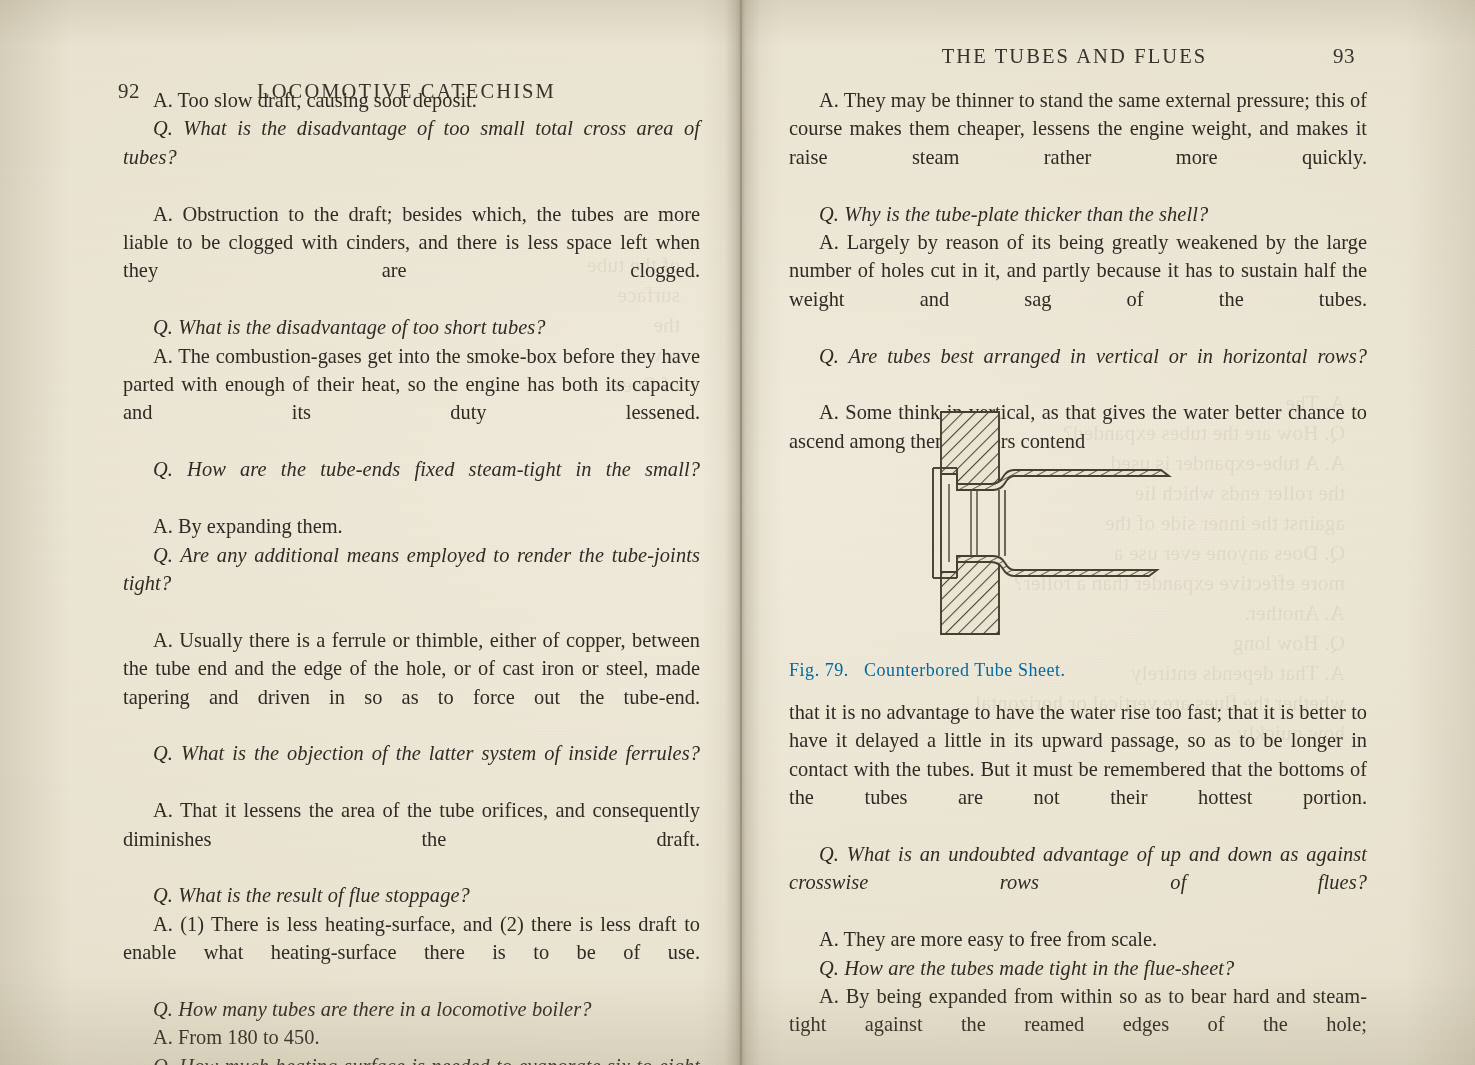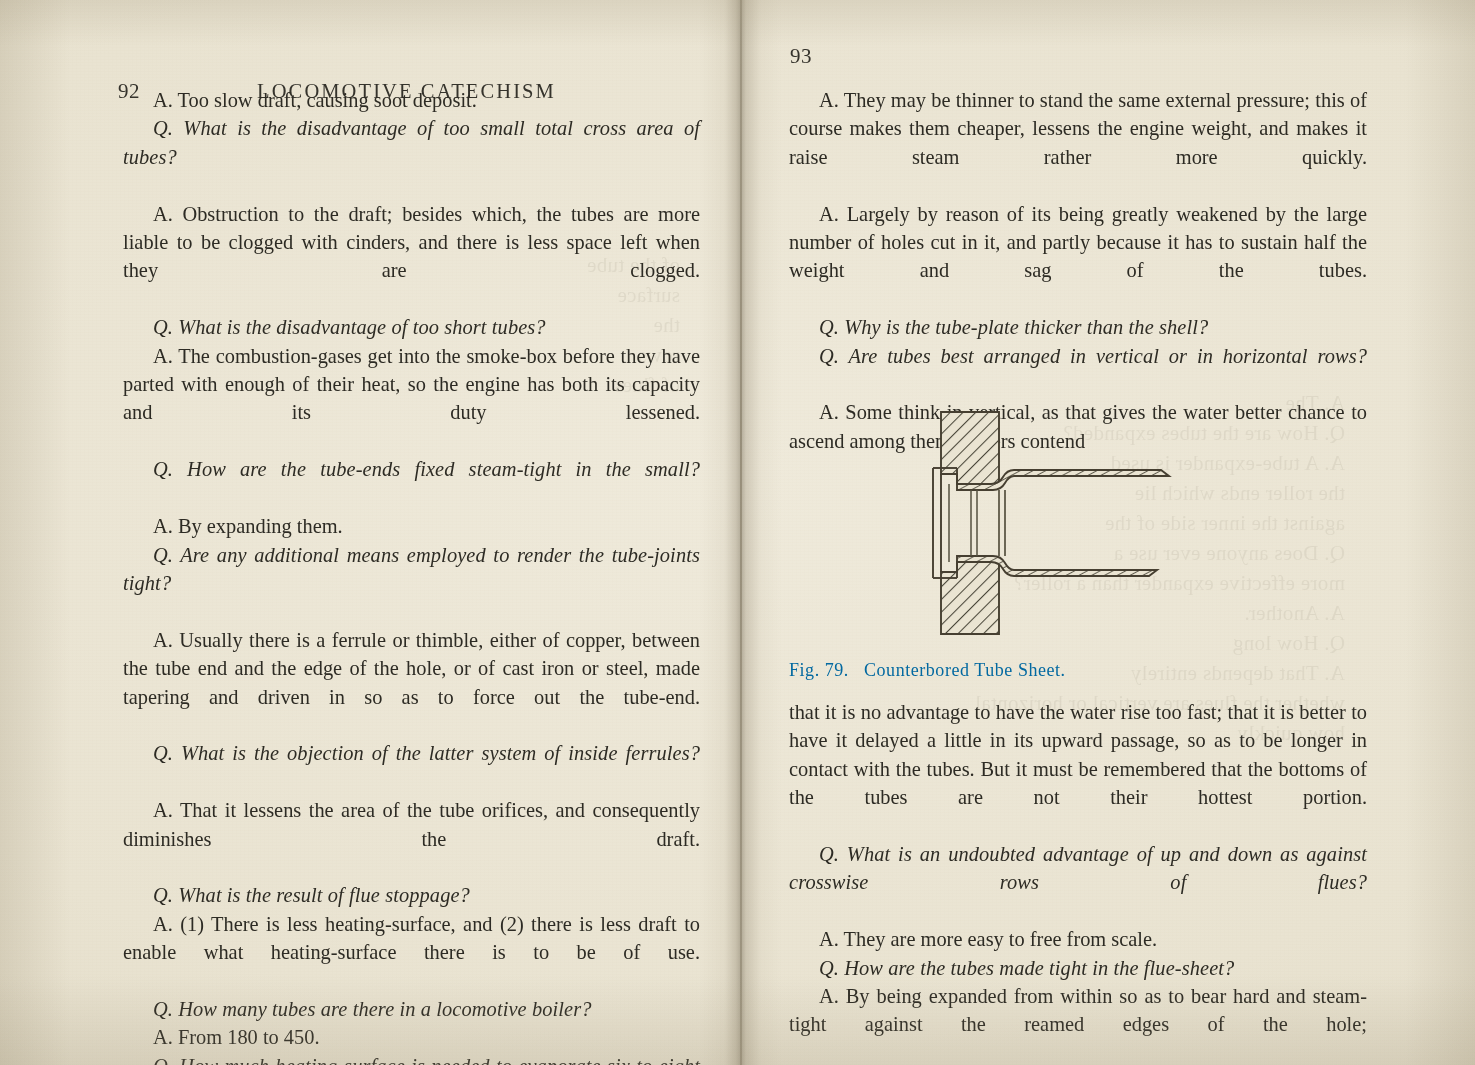--- a/index.html
+++ b/index.html
@@ -220,28 +220,29 @@
       <p class="para a">A. (1) There is less heating-surface, and (2) there is less draft to enable what heating-surface there is to be of use.</p>
       <p class="para q lastflush">Q. How many tubes are there in a locomotive boiler?</p>
       <p class="para a lastflush">A. From 180 to 450.</p>
       <p class="para q">Q. How much heating-surface is needed to evaporate six to eight tons of water per hour with the consumption of one ton of coal per hour?</p>
 
     </div>
   </div>
 
   <div class="page-half page-right">
     <div class="running-head head-right" style="left:50px;width:565px;">
+      <span class="head-title">THE TUBES AND FLUES</span>
       <span class="folio">93</span>
     </div>
   </div>
 
   <div class="col col-right">
     <p class="para a">A. They may be thinner to stand the same external pressure; this of course makes them cheaper, lessens the engine weight, and makes it raise steam rather more quickly.</p>
+    <p class="para q lastflush">Q. Why is the tube-plate thicker than the shell?</p>
     <p class="para a">A. Largely by reason of its being greatly weakened by the large number of holes cut in it, and partly because it has to sustain half the weight and sag of the tubes.</p>
-    <p class="para q lastflush">Q. Why is the tube-plate thicker than the shell?</p>
     <p class="para q">Q. Are tubes best arranged in vertical or in horizontal rows?</p>
     <p class="para a lastflush">A. Some think in vertical, as that gives the water better chance to ascend among them.  Others contend</p>
   </div>
 
   <div class="figure-wrap">
     <div class="figure-canvas">
       <svg width="330" height="250" viewBox="0 0 330 250">
         <defs>
 
           <pattern id="plateHatch" width="9" height="9" patternUnits="userSpaceOnUse" patternTransform="rotate(45)">

